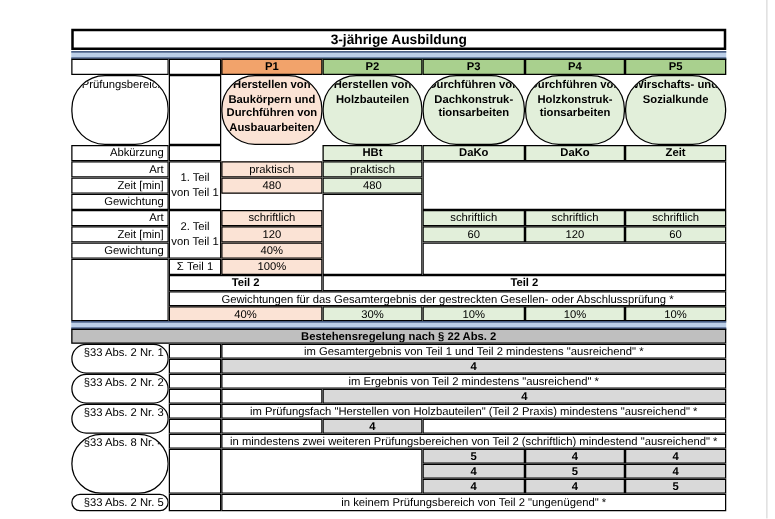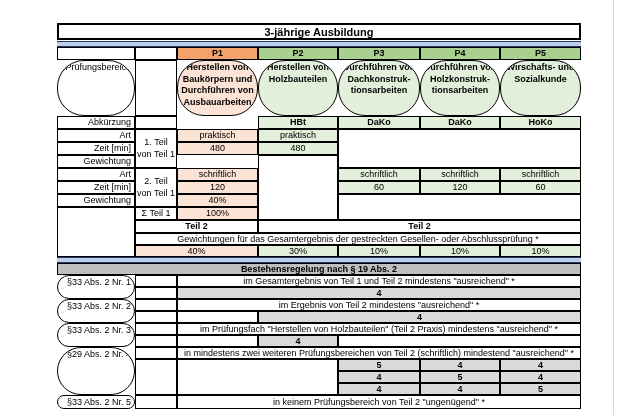--- a/index.html
+++ b/index.html
@@ -79,21 +79,21 @@
 Holzkonstruk-
 tionsarbeiten</div>
     <div class="cell gl b top pre" style="grid-area:2/7/3/8">Wirschafts- und
 Sozialkunde</div>
 
     <div class="cell lab" style="grid-area:3/1/4/2">Abkürzung</div>
     <div class="cell" style="grid-area:3/2/4/3"></div>
     <div class="cell gl b" style="grid-area:3/4/4/5">HBt</div>
     <div class="cell gl b" style="grid-area:3/5/4/6">DaKo</div>
     <div class="cell gl b" style="grid-area:3/6/4/7">DaKo</div>
-    <div class="cell gl b" style="grid-area:3/7/4/8">HoKo</div>
+    <div class="cell gl b" style="grid-area:3/7/4/8">Zeit</div>
 
     <div class="cell lab" style="grid-area:4/1/5/2">Art</div>
     <div class="cell pre" style="grid-area:4/2/7/3">1. Teil
 von Teil 1</div>
     <div class="cell ol" style="grid-area:4/3/5/4">praktisch</div>
     <div class="cell gl" style="grid-area:4/4/5/5">praktisch</div>
     <div class="cell" style="grid-area:4/5/7/8"></div>
 
     <div class="cell lab" style="grid-area:5/1/6/2">Zeit [min]</div>
     <div class="cell ol" style="grid-area:5/3/6/4">480</div>
@@ -133,21 +133,21 @@
     <div class="cell gl" style="grid-area:13/4/14/5">30%</div>
     <div class="cell gl" style="grid-area:13/5/14/6">10%</div>
     <div class="cell gl" style="grid-area:13/6/14/7">10%</div>
     <div class="cell gl" style="grid-area:13/7/14/8">10%</div>
   </div>
 
   <div id="blue-bar-2" class="abs blue-bar"></div>
 
   <div id="lower" class="abs tbl">
 
-    <div class="cell gray-h b" style="grid-area:1/1/2/8">Bestehensregelung nach § 19 Abs. 2</div>
+    <div class="cell gray-h b" style="grid-area:1/1/2/8">Bestehensregelung nach § 22 Abs. 2</div>
 
     <div class="cell lab top" style="grid-area:2/1/4/2">§33 Abs. 2 Nr. 1</div>
     <div class="cell" style="grid-area:2/2/3/3"></div>
     <div class="cell" style="grid-area:2/3/3/8">im Gesamtergebnis von Teil 1 und Teil 2 mindestens "ausreichend" *</div>
     <div class="cell" style="grid-area:3/2/4/3"></div>
     <div class="cell gray-c b" style="grid-area:3/3/4/8">4</div>
 
     <div class="cell lab top" style="grid-area:4/1/6/2">§33 Abs. 2 Nr. 2</div>
     <div class="cell" style="grid-area:4/2/5/3"></div>
     <div class="cell" style="grid-area:4/3/5/8">im Ergebnis von Teil 2 mindestens "ausreichend" *</div>
@@ -156,21 +156,21 @@
     <div class="cell gray-c b" style="grid-area:5/4/6/8">4</div>
 
     <div class="cell lab top" style="grid-area:6/1/8/2">§33 Abs. 2 Nr. 3</div>
     <div class="cell" style="grid-area:6/2/7/3"></div>
     <div class="cell" style="grid-area:6/3/7/8">im Prüfungsfach "Herstellen von Holzbauteilen" (Teil 2 Praxis) mindestens "ausreichend" *</div>
     <div class="cell" style="grid-area:7/2/8/3"></div>
     <div class="cell" style="grid-area:7/3/8/4"></div>
     <div class="cell gray-c b" style="grid-area:7/4/8/5">4</div>
     <div class="cell" style="grid-area:7/5/8/8"></div>
 
-    <div class="cell lab top" style="grid-area:8/1/12/2">§29 Abs. 2 Nr. 4</div>
+    <div class="cell lab top" style="grid-area:8/1/12/2">§33 Abs. 8 Nr. 4</div>
     <div class="cell" style="grid-area:8/2/9/3"></div>
     <div class="cell" style="grid-area:8/3/9/8">in mindestens zwei weiteren Prüfungsbereichen von Teil 2 (schriftlich) mindestend "ausreichend" *</div>
     <div class="cell" style="grid-area:9/2/12/3"></div>
     <div class="cell" style="grid-area:9/3/12/5"></div>
     <div class="cell gray-c b" style="grid-area:9/5/10/6">5</div>
     <div class="cell gray-c b" style="grid-area:9/6/10/7">4</div>
     <div class="cell gray-c b" style="grid-area:9/7/10/8">4</div>
     <div class="cell gray-c b" style="grid-area:10/5/11/6">4</div>
     <div class="cell gray-c b" style="grid-area:10/6/11/7">5</div>
     <div class="cell gray-c b" style="grid-area:10/7/11/8">4</div>

